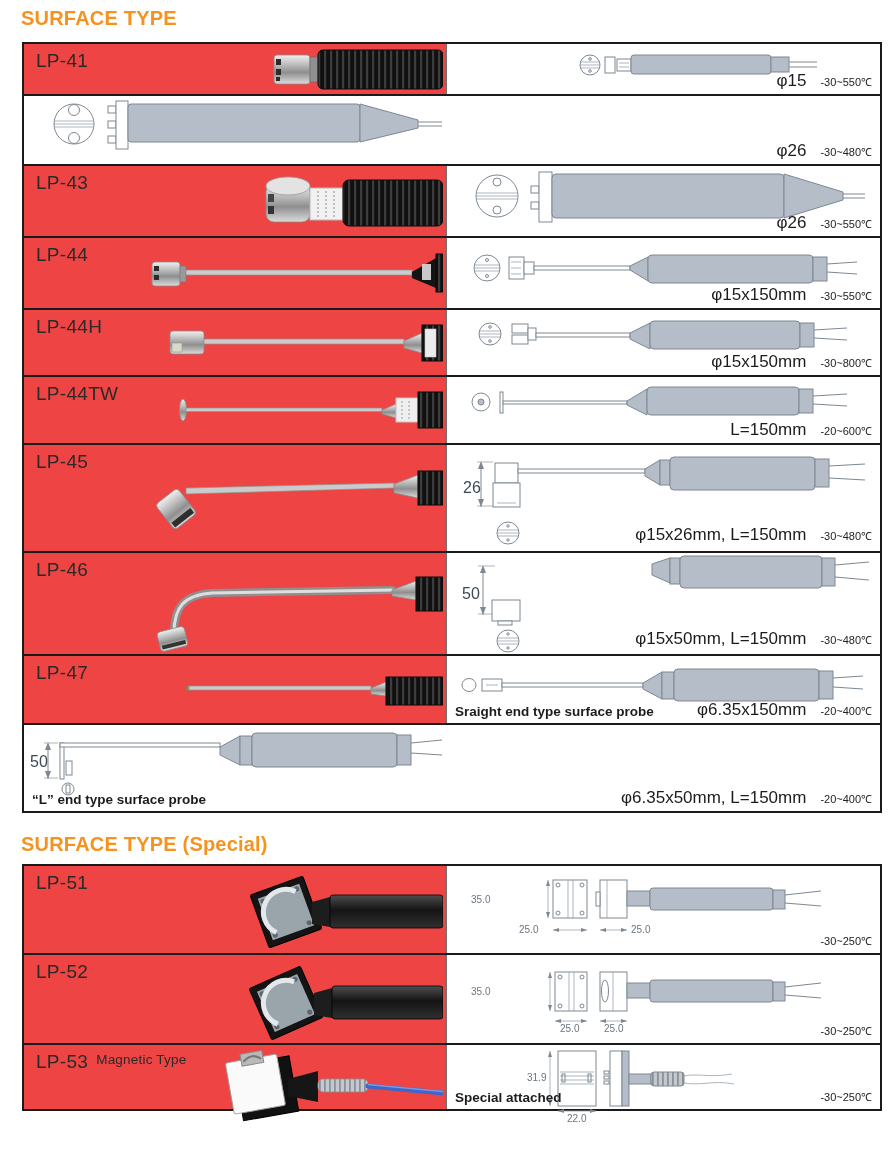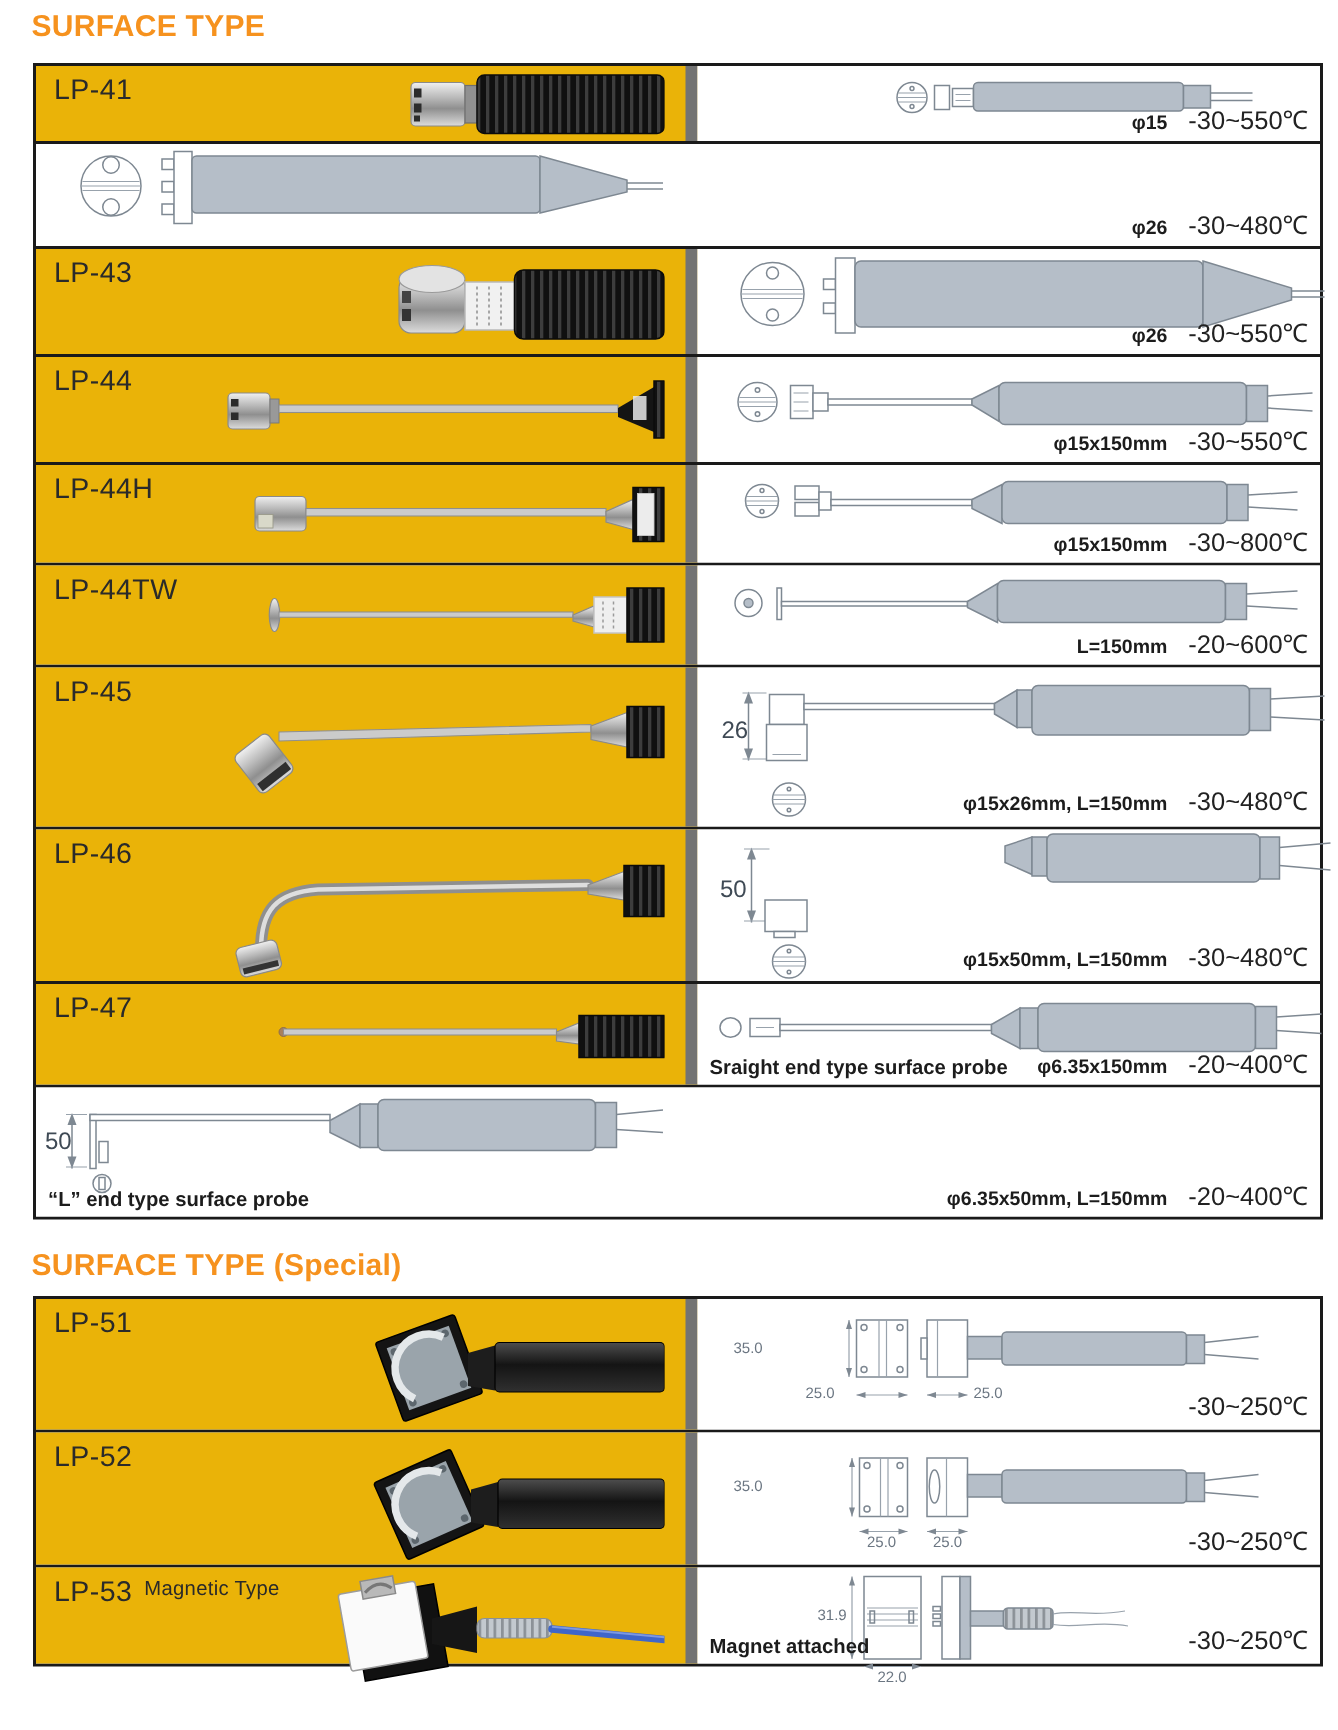--- a/index.html
+++ b/index.html
@@ -2,28 +2,28 @@
 <html><head>
 <meta charset="utf-8">
 <style>
   html,body{margin:0;padding:0;background:#fff;}
   .sheet{position:relative;width:892px;height:1153px;background:#fff;
          font-family:"Liberation Sans",sans-serif;overflow:hidden;}
   .sec-title{position:absolute;left:21px;font-size:20px;font-weight:bold;color:#f6921e;letter-spacing:.2px;}
   .ptable{position:absolute;left:22px;width:856px;border:2px solid #1a1a1a;background:#fff;}
   .row{display:flex;border-bottom:2px solid #1a1a1a;}
   .row:last-child{border-bottom:none;}
-  .cl{width:421px;border-right:8px solid #737373;position:relative;background:#eab308;padding-left:12px;}
+  .cl{width:421px;border-right:2px solid #737373;position:relative;background:#ef4444;}
   .cr{flex:1;position:relative;background:#fff;}
   .model{position:absolute;left:12px;top:6px;font-size:19px;color:#2a2a2a;letter-spacing:.3px;z-index:3;}
   .model-suffix{font-size:13.5px;color:#2a2a2a;letter-spacing:.2px;margin-left:8px;vertical-align:4px;}
   .photo,.diag{position:absolute;left:0;top:0;}
   .spec{position:absolute;right:8px;bottom:3px;display:flex;align-items:baseline;gap:14px;white-space:nowrap;z-index:3;}
-  .size{font-size:13px;font-weight:bold;color:#1c1c1c;}
-  .temp{font-size:17px;color:#222;}
+  .size{font-size:17px;font-weight:normal;color:#1c1c1c;}
+  .temp{font-size:11px;color:#222;}
   .note{position:absolute;left:8px;bottom:4px;font-size:13.5px;font-weight:600;color:#1c1c1c;z-index:3;white-space:nowrap;}
   .dim{position:absolute;font-size:16px;color:#3f4a55;z-index:3;}
   .sdim{position:absolute;font-size:10px;color:#6b7682;z-index:3;}
   
   .g1{fill:#b5bec8;stroke:#7e8892;stroke-width:1;}
   .w{fill:#fff;stroke:#7e8892;stroke-width:1;}
   .ln{stroke:#7e8892;fill:none;stroke-width:1;}
   .lt{stroke:#98a2ac;fill:none;stroke-width:.8;}
   .ar{fill:#7e8892;stroke:none;}
   
@@ -573,21 +573,21 @@
         <rect class="w" x="163" y="6" width="12" height="55"></rect>
         <rect class="g1" x="175" y="6" width="7" height="55"></rect>
         <rect class="w" x="157" y="26" width="5" height="3"></rect>
             <rect class="w" x="157" y="31" width="5" height="3"></rect>
             <rect class="w" x="157" y="36" width="5" height="3"></rect>
         <rect class="g1" x="182" y="29" width="22" height="10"></rect>
         <rect x="204" y="27" width="33" height="14" rx="3" fill="url(#braid)" stroke="#7e8892"></rect>
         <path class="lt" d="M237,31 C252,28 262,33 285,29"></path>
         <path class="lt" d="M237,38 C254,41 266,35 287,39"></path>
       </svg>
-      <span class="note">Magnet attached</span>
+      <span class="note">Special attached</span>
       <div class="spec" style="bottom:5px">
         <span class="temp">-30~250℃</span>
       </div>
     </div>
   </div>
 
 </div>
 
 </div>
 

